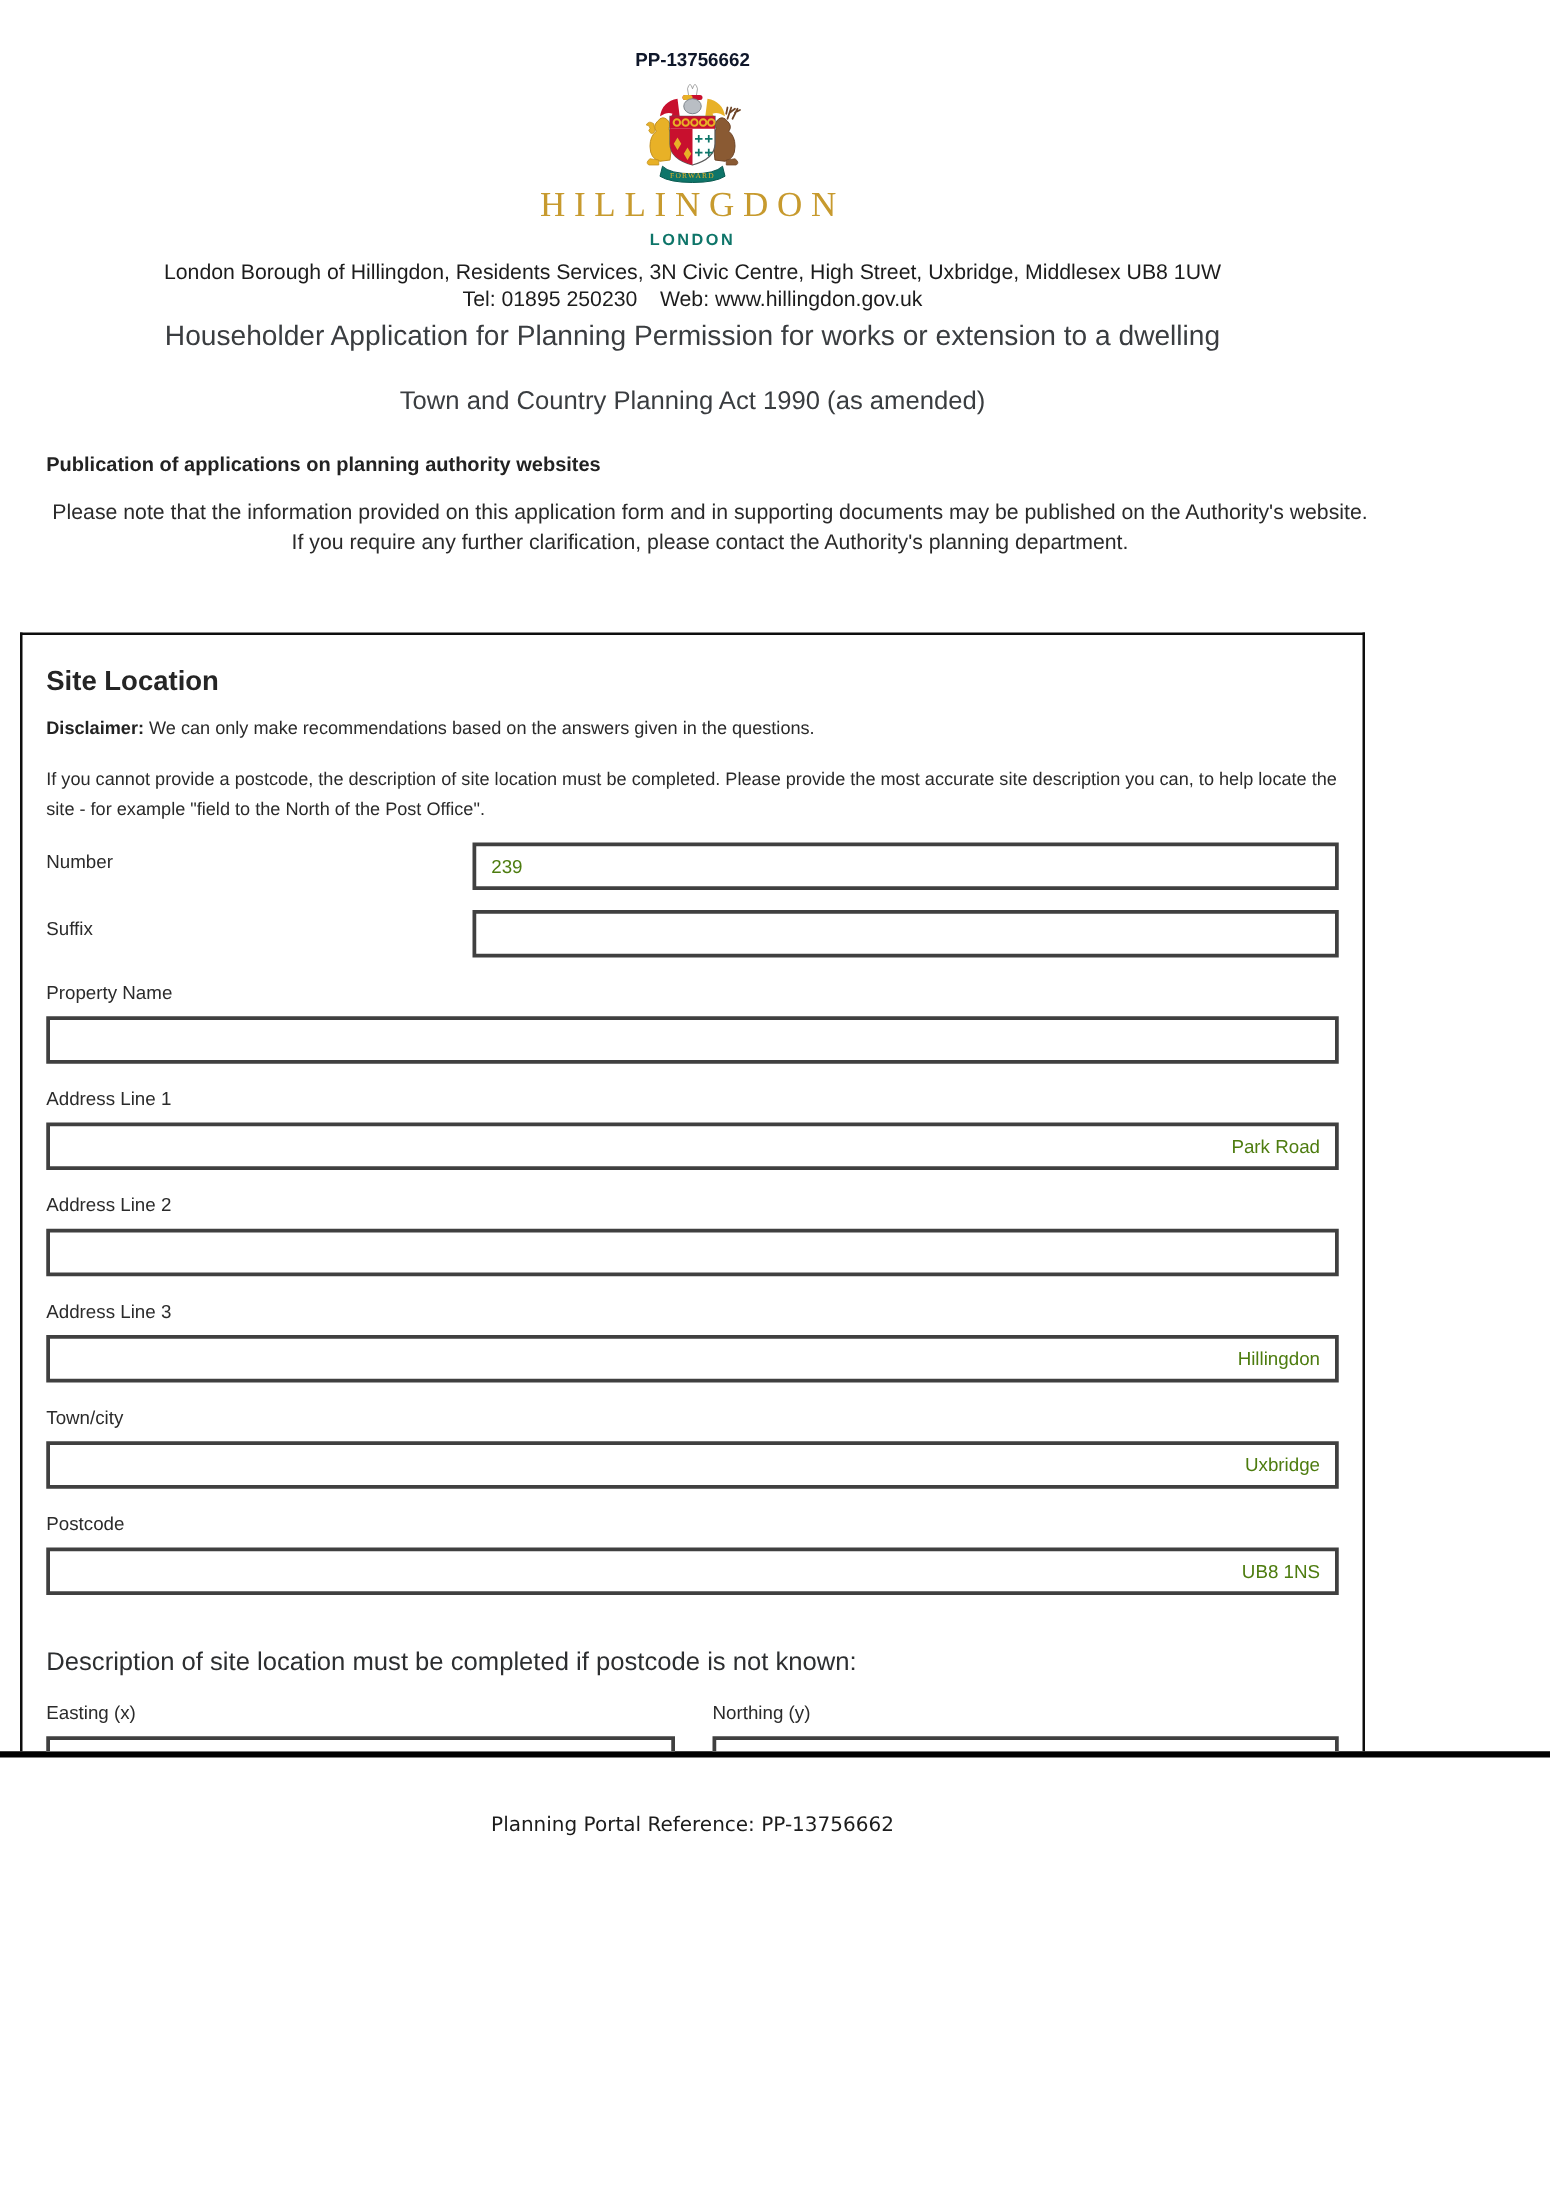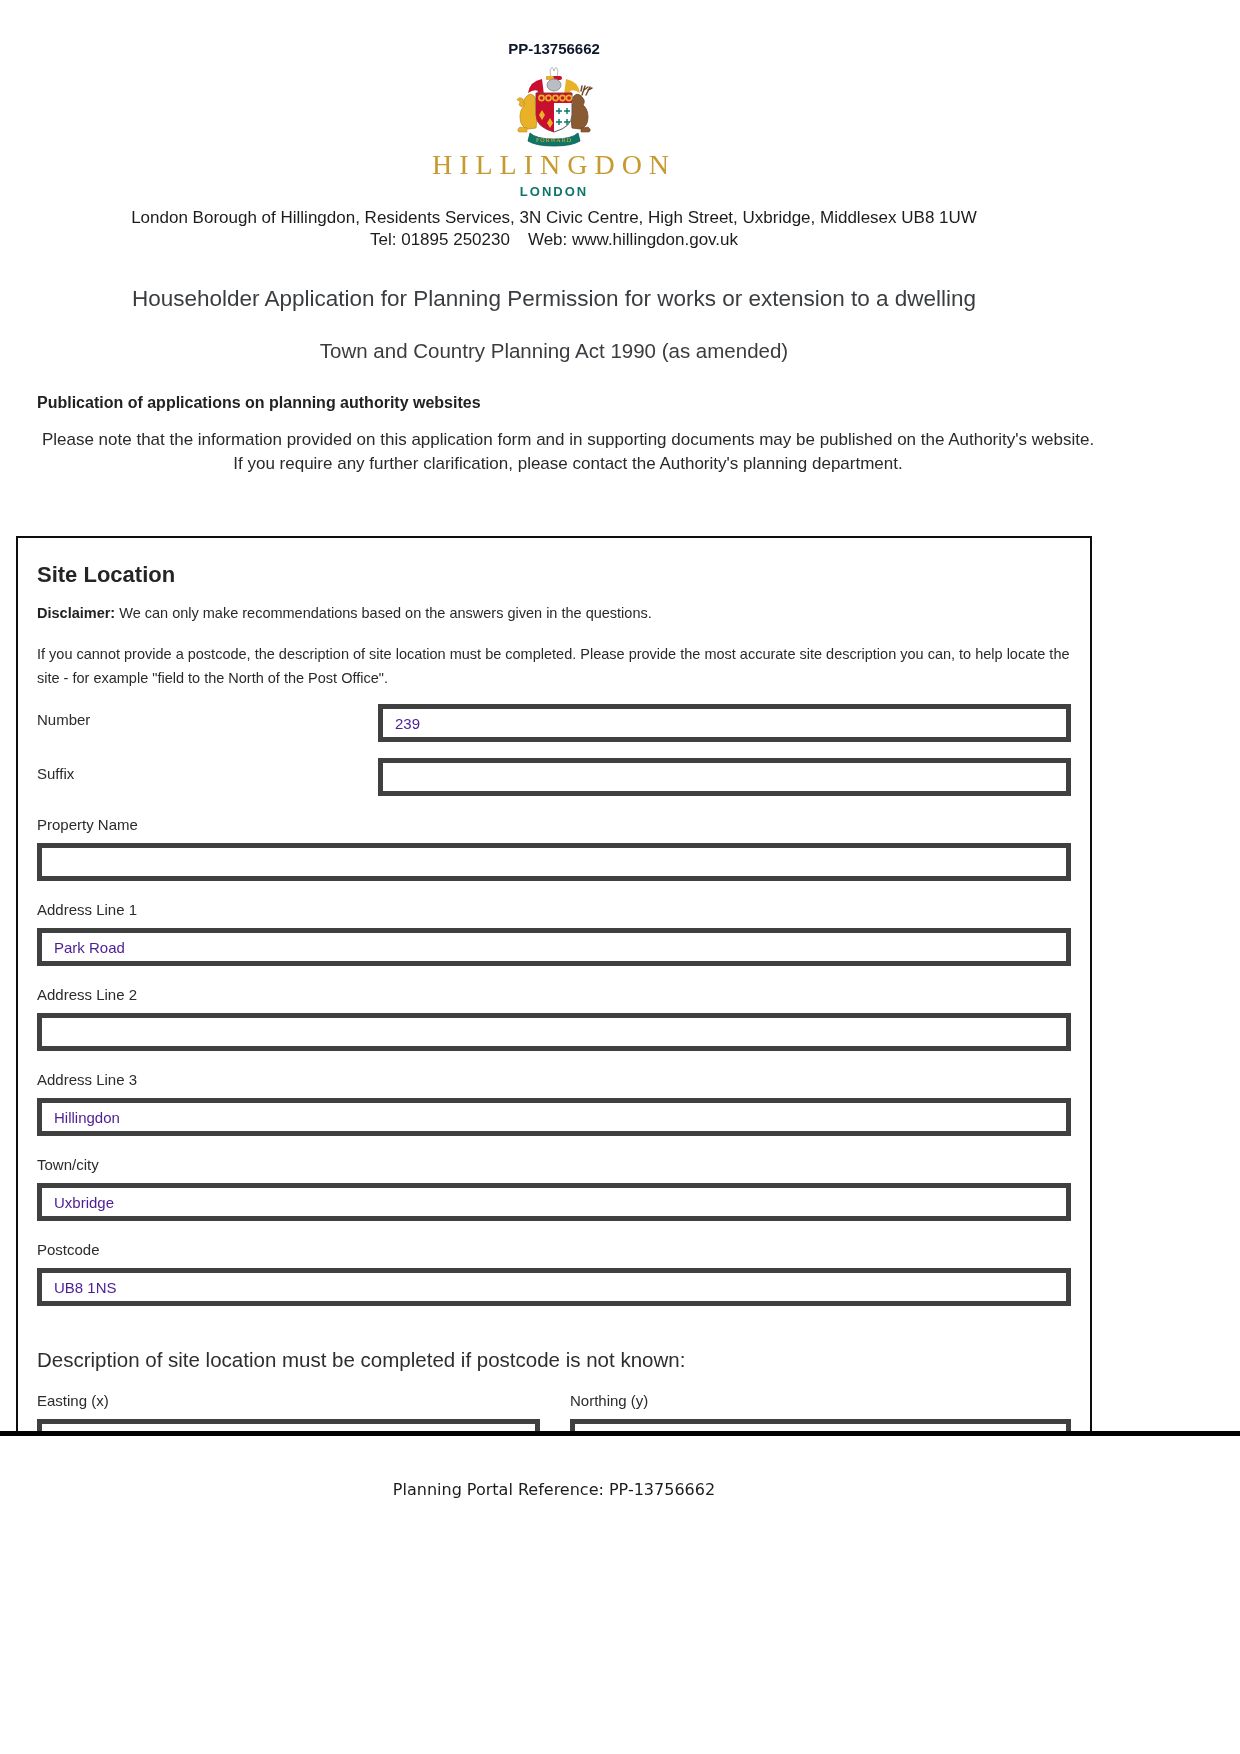--- a/index.html
+++ b/index.html
@@ -23,54 +23,54 @@
   }
   .brand-sub {
     font-size: 13px; font-weight: bold; letter-spacing: 2px;
     color: #0E7569; margin-top: 3px;
   }
 
   .org-address { margin-top: 9px; font-size: 17px; color: #1c1c1c; }
   .org-contact { margin-top: 2px; font-size: 17px; color: #1c1c1c; }
   .org-contact .web-part { margin-left: 18px; }
 
-  .form-title { margin-top: 36px; font-size: 22.5px; color: #3a3d40; font-weight: 400; }
+  .form-title { margin-top: 6px; font-size: 22.5px; color: #3a3d40; font-weight: 400; }
   .form-subtitle { margin-top: 27px; font-size: 20.5px; color: #3a3d40; font-weight: 400; }
 
   .pub-heading { margin: 31px 37px 0 37px; font-size: 16px; font-weight: bold; color: #222; }
   .pub-body { margin: 16px 37px 0 37px; max-width: 1062px; font-size: 17px; line-height: 24px; color: #2a2a2a; text-align: center; }
 
   .section-box {
     margin: 60px 148px 0 16px;
     border: 2px solid #0d0d0d; border-bottom: none;
     height: 895px; overflow: hidden;
     padding: 0 19px;
   }
   .section-title { margin-top: 24px; font-size: 22px; font-weight: bold; color: #252525; }
   .disclaimer { margin-top: 16px; font-size: 14.5px; line-height: 18px; color: #2a2a2a; }
   .disclaimer b { color: #222; }
   .section-intro { margin-top: 20px; font-size: 14.5px; line-height: 24px; color: #2a2a2a; }
 
   .field-label { font-size: 15px; line-height: 18px; color: #2b2b2b; }
   input.box, textarea.box {
     display: block; width: 100%; height: 38px;
-    border: 5px solid #404040; border-radius: 0;
+    border: 3px solid #404040; border-radius: 0;
     background: #fff; outline: none;
     font-family: "Liberation Sans", sans-serif;
-    font-size: 15px; color: #4c1d95; padding: 0 12px;
+    font-size: 15px; color: #4d7c0f; padding: 0 12px;
   }
   textarea.box { height: 260px; resize: none; padding-top: 10px; }
 
   .inline-row { display: flex; align-items: flex-start; margin-top: 14px; }
   .inline-row + .inline-row { margin-top: 16px; }
   .inline-row .field-label { width: 341px; flex: 0 0 341px; padding-top: 7px; }
   .inline-row input.box { flex: 1; }
 
   .stack-field { margin-top: 20px; }
-  .stack-field input.box, .stack-field textarea.box { margin-top: 9px; }
+  .stack-field input.box, .stack-field textarea.box { margin-top: 9px; text-align: right; }
 
   .desc-heading { margin-top: 42px; font-size: 20.5px; font-weight: 400; color: #2c2e30; }
 
   .coord-row { display: flex; margin-top: 20px; }
   .coord-col-1 { flex: 0 0 503px; width: 503px; margin-right: 30px; }
   .coord-col-2 { flex: 1; }
   .coord-row input.box { margin-top: 9px; }
 
   .page-divider { width: 1240px; height: 5px; background: #000; margin-top: 0; }
 

